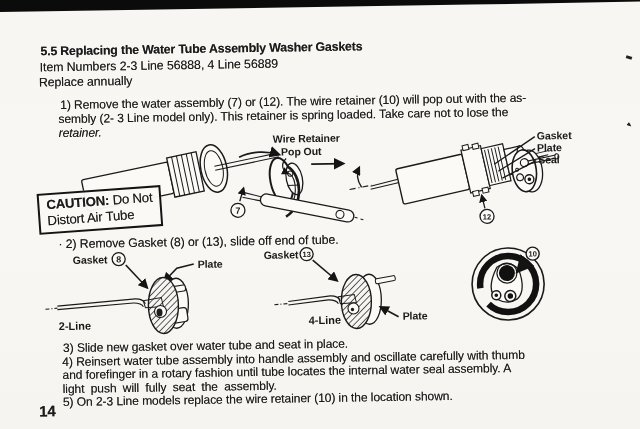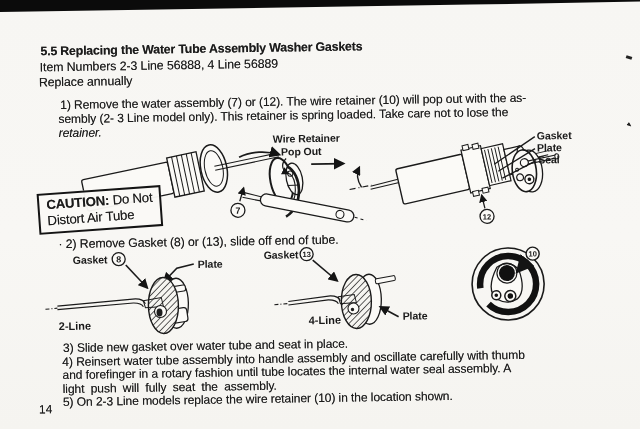--- a/index.html
+++ b/index.html
@@ -14,21 +14,21 @@
   .doc-text{white-space:nowrap;text-shadow:0 0 .4px rgba(20,20,20,.6);}
   .title{font-size:12.4px;font-weight:700;letter-spacing:-0.2px;}
   .body-line{font-size:12.1px;letter-spacing:-0.1px;}
   .caution-box{
     border:2.2px solid #141414;background:rgba(250,249,246,.96);
     padding:2px 7px 4px 7px;transform:rotate(-3.2deg);
     font-size:13.2px;line-height:15.5px;letter-spacing:-0.2px;
     text-shadow:0 0 .4px rgba(20,20,20,.6);
   }
   .caution-box .cap{font-weight:700;}
-  .pagenum{font-size:12px;font-weight:400;}
+  .pagenum{font-size:15px;font-weight:700;}
   svg{overflow:visible;}
   svg text{font-family:"Liberation Sans",sans-serif;fill:#1a1a1a;}
   .dlabel{font-size:10.6px;font-weight:600;letter-spacing:-0.1px;}
   .dcap{font-size:11px;font-weight:600;}
   .cnum{font-size:9px;font-weight:700;}
   .cnum-sm{font-size:7.6px;font-weight:700;}
   .ln{stroke:#1a1a1a;fill:none;}
   .fillp{fill:#fbfaf7;}
   .speck{position:absolute;background:#222;}
 </style>

